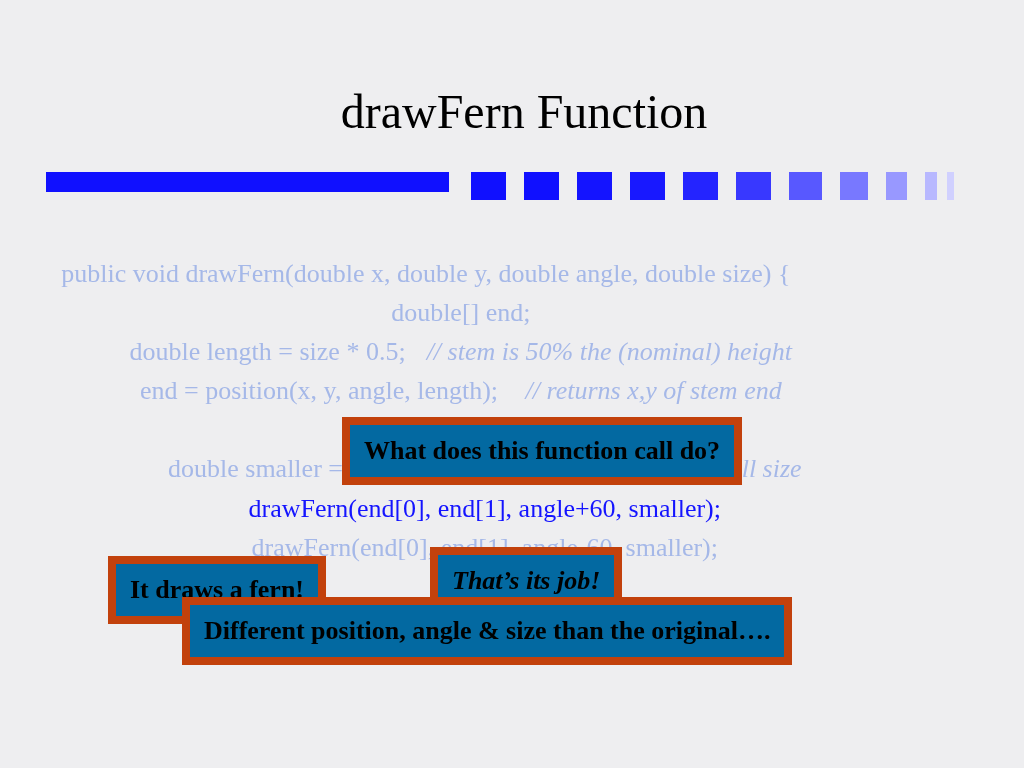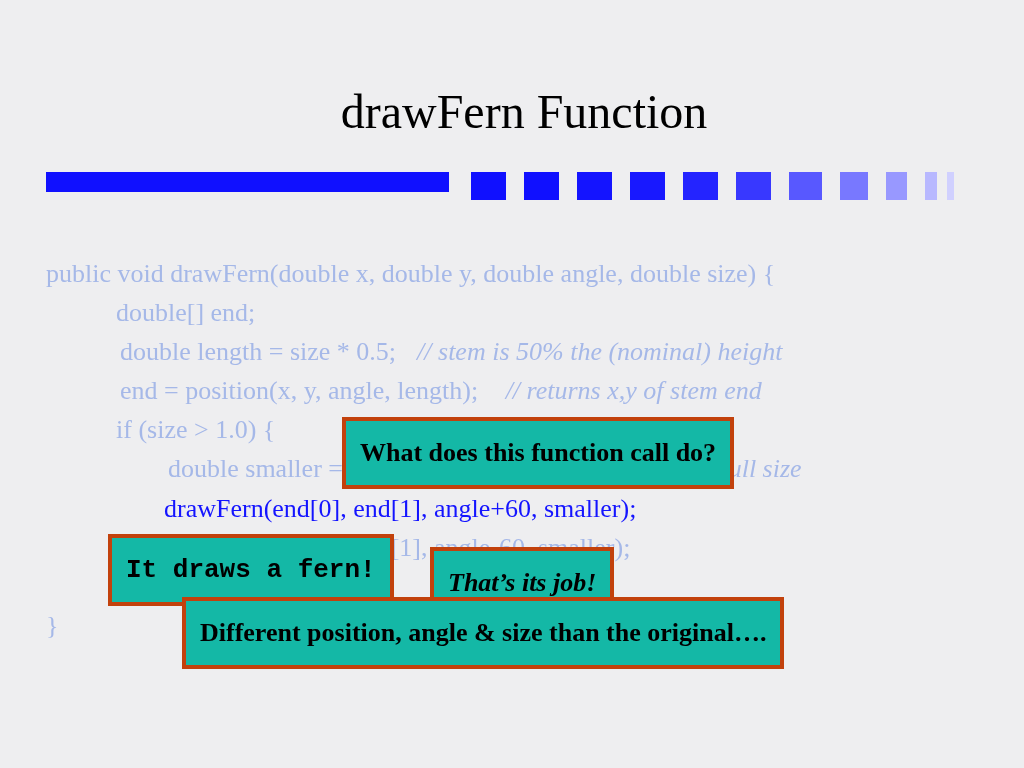--- a/index.html
+++ b/index.html
@@ -38,36 +38,36 @@
     margin-right: 14px;
   }
   .code-block {
     position: absolute;
     top: 240px;
     left: 30px;
     font-size: 26px;
     line-height: 1.35;
     color: #a5b8e8;
   }
-  .code-block .line { white-space: pre; }
+  .code-block .line { white-space: pre; text-align: center; }
   .indent1 { padding-left: 70px; }
   .indent2 { padding-left: 118px; }
   .comment { font-style: italic; }
   .highlight { color: #1414ff; }
   .callout {
     position: absolute;
-    background: #14b8a6;
-    border: 4px solid #c2410c;
-    padding: 17px 14px;
+    background: #0369a1;
+    border: 8px solid #c2410c;
+    padding: 11px 14px;
     font-size: 26px;
     font-weight: bold;
     color: #000;
   }
   .c1 { top: 405px; left: 330px; }
-  .c2 { top: 522px; left: 96px; font-family: Liberation Mono, monospace; }
+  .c2 { top: 544px; left: 96px; }
   .c3 { top: 535px; left: 418px; font-style: italic; }
   .c4 { top: 585px; left: 170px; }
 </style>
 </head>
 <body>
 
 <div class="title">drawFern Function</div>
 
 <div class="divider">
   <div class="bar-long"></div>

